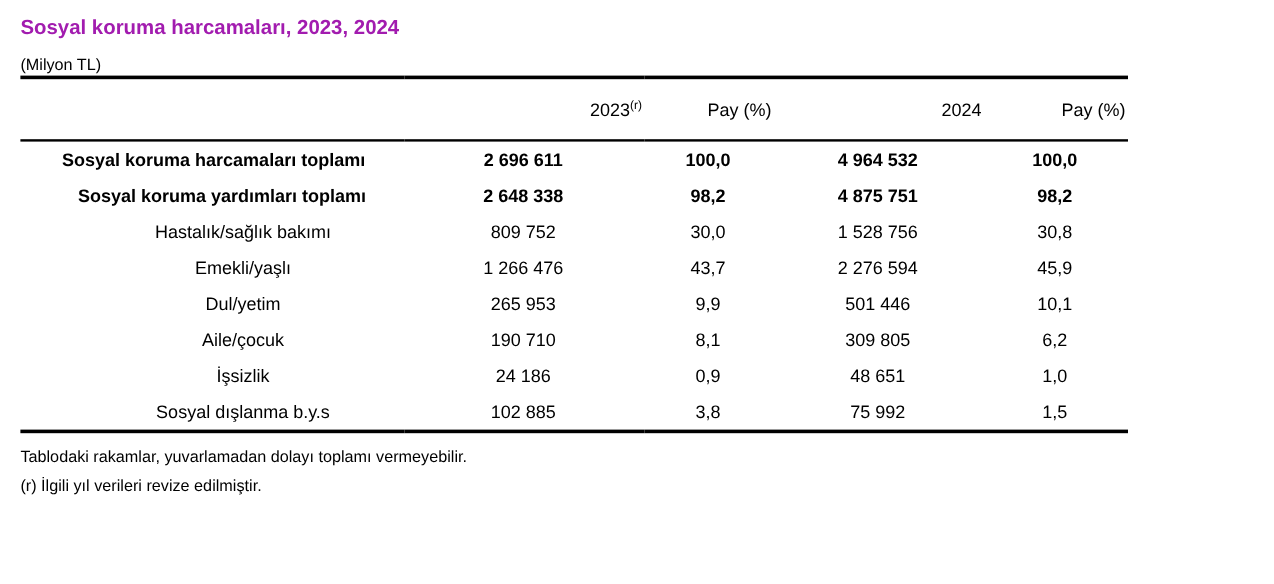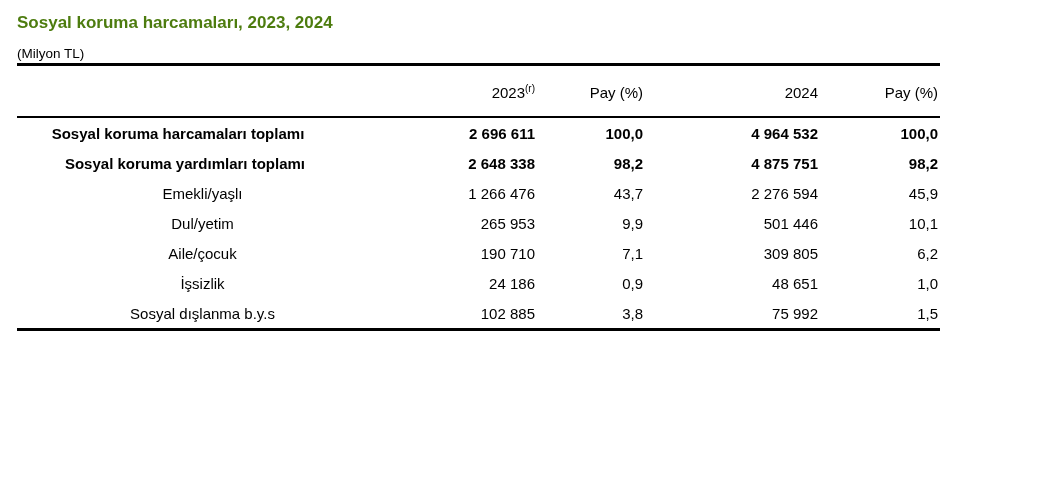--- a/index.html
+++ b/index.html
@@ -11,21 +11,21 @@
     color: #000000;
     font-family: "Liberation Sans", "DejaVu Sans", sans-serif;
     box-sizing: border-box;
     padding: 13px 0 0 17px;
     overflow: hidden;
   }
   .title {
     font-size: 17px;
     font-weight: bold;
     margin: 0 0 0 0;
-    color: #4d7c0f;
+    color: #a21caf;
   }
   .unit-note {
     width: 923px;
     text-align: left;
     font-size: 13.5px;
     margin-top: 13px;
     margin-bottom: 2px;
   }
   table.stat-table {
     width: 923px;
@@ -52,21 +52,21 @@
     line-height: 0;
   }
   table.stat-table td {
     height: 30px;
     font-size: 15px;
     vertical-align: middle;
     padding: 0 2px 0 0;
     white-space: nowrap;
     text-align: center;
   }
-  table.stat-table td.num { text-align: right; }
+  table.stat-table td.num { text-align: center; }
   table.stat-table tr.bold td { font-weight: bold; }
   table.stat-table tbody tr:last-child td { border-bottom: 3px solid #000000; }
   td.label.ind-a { padding-left: 4px; }
   td.label.ind-b { padding-left: 25px; }
   td.label.ind-c { padding-left: 18px; margin-top: 28px; }
   td.label.ind-d { padding-left: 53px; }
   .footnotes {
     margin-top: 12px;
     font-size: 13.5px;
   }
@@ -107,51 +107,62 @@
         <td class="num">100,0</td>
       </tr>
       <tr class="bold">
         <td class="label ind-c">Sosyal koruma yardımları toplamı</td>
         <td class="num">2 648 338</td>
         <td class="num">98,2</td>
         <td class="num">4 875 751</td>
         <td class="num">98,2</td>
       </tr>
       <tr>
+        <td class="label ind-d">Hastalık/sağlık bakımı</td>
+        <td class="num">809 752</td>
+        <td class="num">30,0</td>
+        <td class="num">1 528 756</td>
+        <td class="num">30,8</td>
+      </tr>
+      <tr>
         <td class="label ind-d">Emekli/yaşlı</td>
         <td class="num">1 266 476</td>
         <td class="num">43,7</td>
         <td class="num">2 276 594</td>
         <td class="num">45,9</td>
       </tr>
       <tr>
         <td class="label ind-d">Dul/yetim</td>
         <td class="num">265 953</td>
         <td class="num">9,9</td>
         <td class="num">501 446</td>
         <td class="num">10,1</td>
       </tr>
       <tr>
         <td class="label ind-d">Aile/çocuk</td>
         <td class="num">190 710</td>
-        <td class="num">7,1</td>
+        <td class="num">8,1</td>
         <td class="num">309 805</td>
         <td class="num">6,2</td>
       </tr>
       <tr>
         <td class="label ind-d">İşsizlik</td>
         <td class="num">24 186</td>
         <td class="num">0,9</td>
         <td class="num">48 651</td>
         <td class="num">1,0</td>
       </tr>
       <tr>
         <td class="label ind-d">Sosyal dışlanma b.y.s</td>
         <td class="num">102 885</td>
         <td class="num">3,8</td>
         <td class="num">75 992</td>
         <td class="num">1,5</td>
       </tr>
     </tbody>
   </table>
 
+  <div class="footnotes">
+    <p class="fn">Tablodaki rakamlar, yuvarlamadan dolayı toplamı vermeyebilir.</p>
+    <p class="fn">(r) İlgili yıl verileri revize edilmiştir.</p>
+  </div>
 
 </div>
 
 </body></html>

